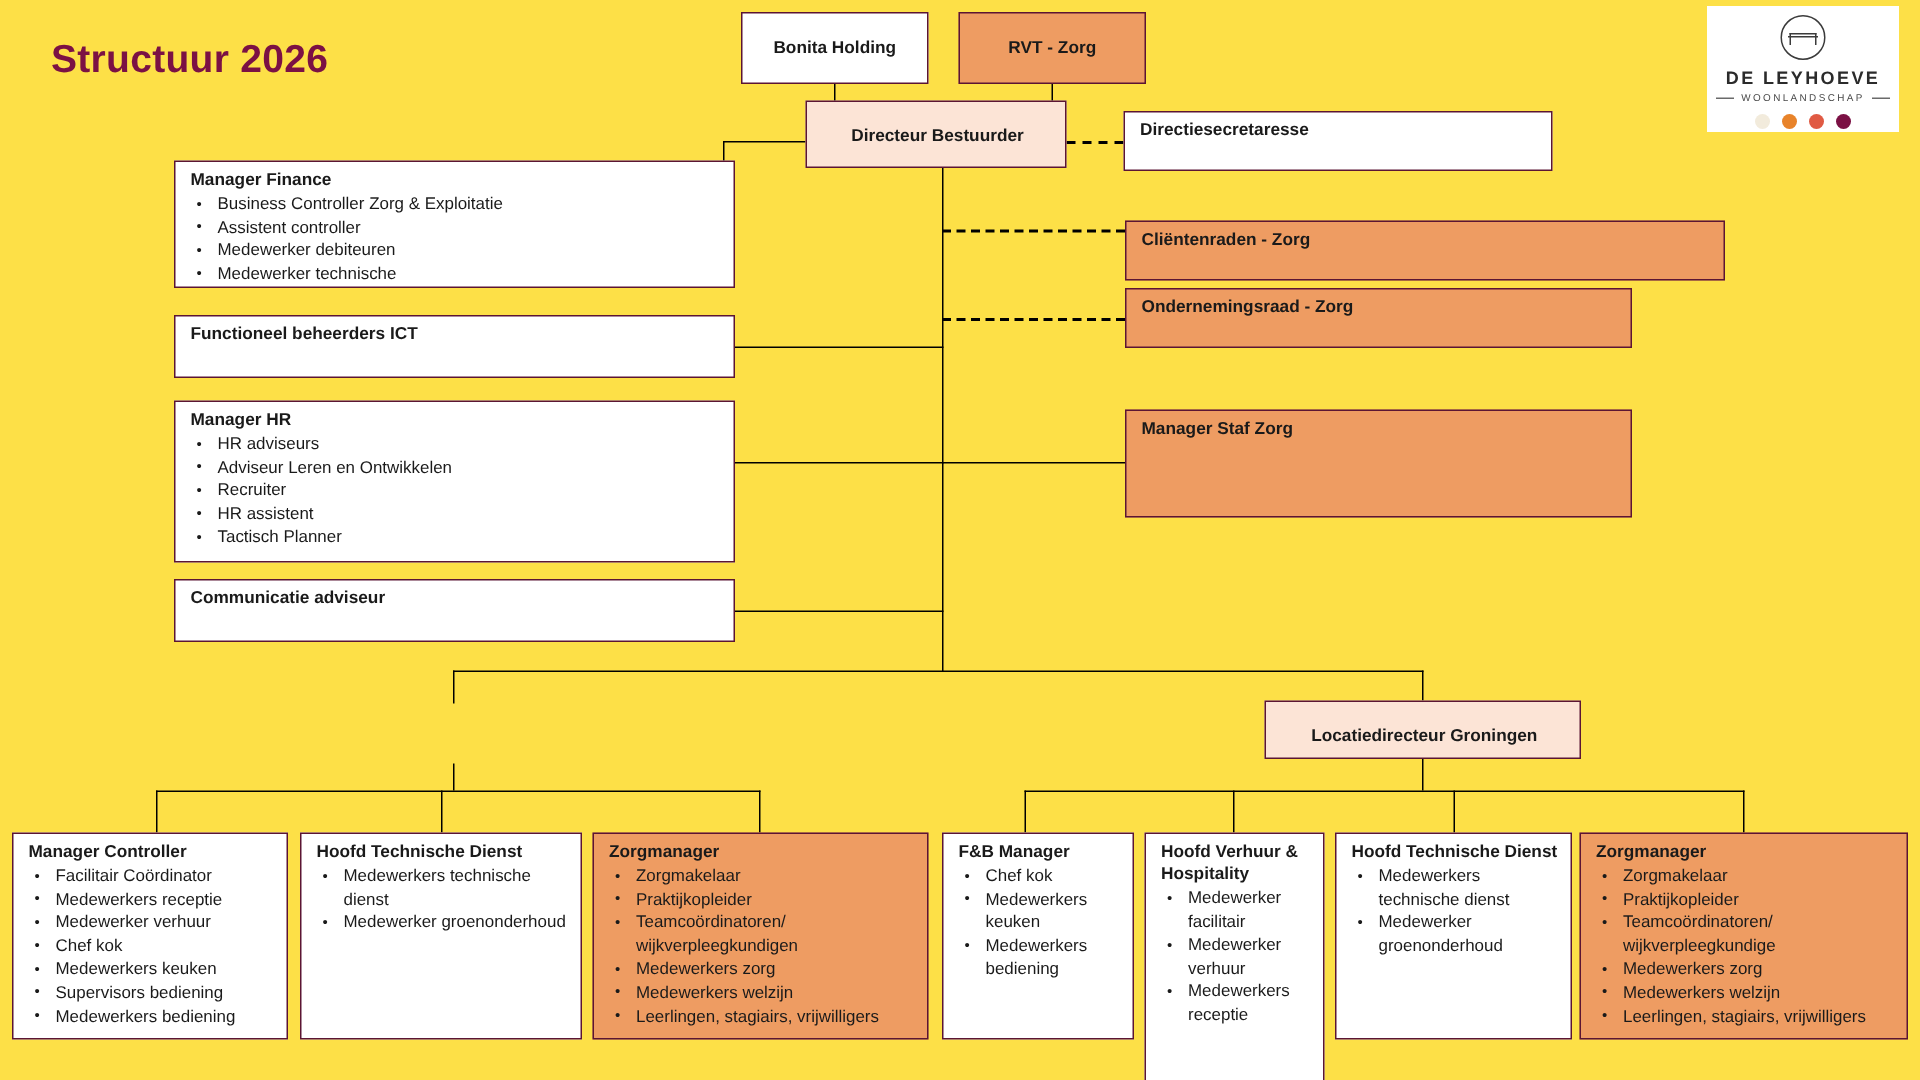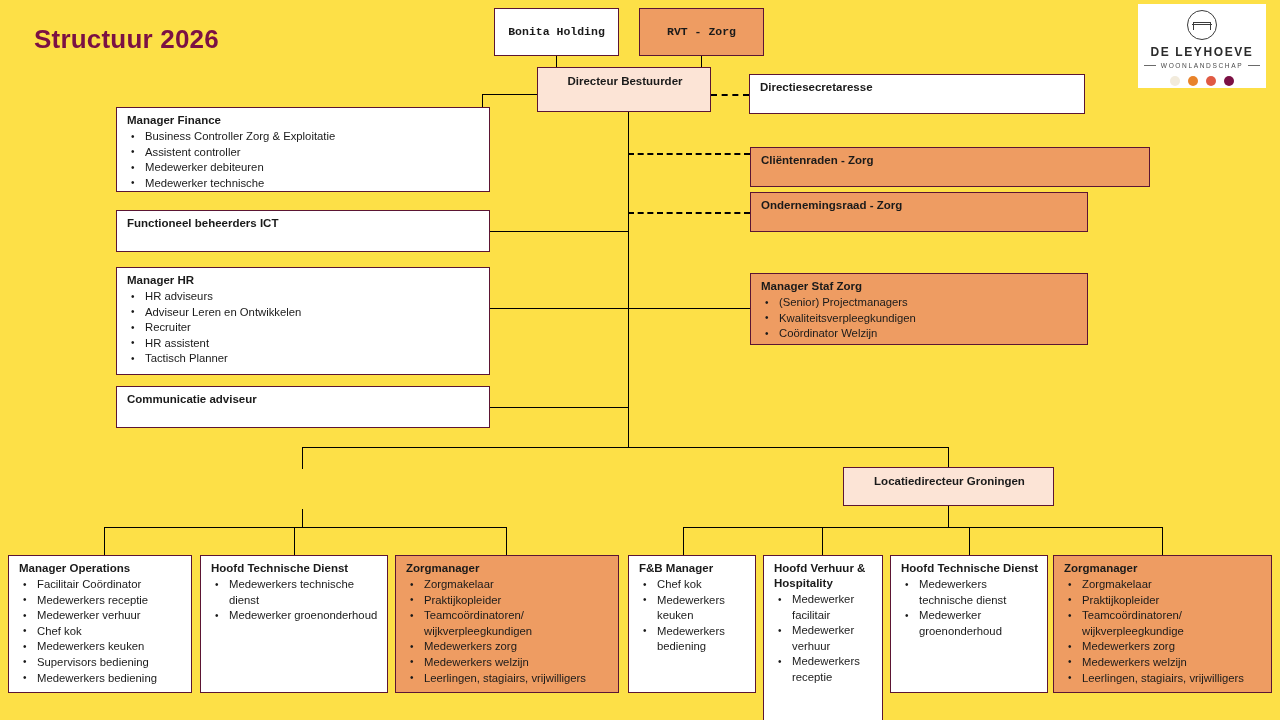--- a/index.html
+++ b/index.html
@@ -44,28 +44,27 @@
     background:#ffffff;
     padding:5px 8px 4px 10px;
     overflow:hidden;
   }
   .box.peach{background:#FCE4D6;}
   .box.orange{background:#EE9C62;}
   .box.center{
     display:flex;
     align-items:flex-start;
     justify-content:center;
-    padding-top:6px;
+    padding-top:16px;
   }
   .box.mid{
     display:flex;
     align-items:center;
     justify-content:center;
     padding:0 6px;
-    font-family:Liberation Mono, monospace;
   }
   .hd{
     font-size:11.5px;
     font-weight:bold;
     color:#1a1a1a;
     line-height:15px;
     white-space:nowrap;
   }
   .hd.wrap{white-space:normal;}
   .lbl{
@@ -228,21 +227,21 @@
   </div>
 
   <div class="box orange mid" style="left:639px; top:8px; width:125px; height:48px;">
     <div class="lbl">RVT - Zorg</div>
   </div>
 
   <div class="box peach center" style="left:537px; top:67px; width:174px; height:45px;">
     <div class="lbl">Directeur Bestuurder</div>
   </div>
 
-  <div class="box" style="left:749px; top:74px; width:336px; height:40px;">
+  <div class="box" style="left:749px; top:74px; width:286px; height:40px;">
     <div class="hd">Directiesecretaresse</div>
   </div>
 
   <div class="box orange" style="left:750px; top:147px; width:400px; height:40px;">
     <div class="hd">Cliëntenraden - Zorg</div>
   </div>
 
   <div class="box orange" style="left:750px; top:192px; width:338px; height:40px;">
     <div class="hd">Ondernemingsraad - Zorg</div>
   </div>
@@ -271,34 +270,29 @@
         <li>Tactisch Planner</li>
       </ul>
   </div>
 
   <div class="box" style="left:116px; top:386px; width:374px; height:42px;">
     <div class="hd">Communicatie adviseur</div>
   </div>
 
   <div class="box orange" style="left:750px; top:273px; width:338px; height:72px;">
     <div class="hd">Manager Staf Zorg</div>
-    <ul class="items">
-        <li>(Senior) Projectmanagers</li>
-        <li>Kwaliteitsverpleegkundigen</li>
-        <li>Coördinator Welzijn</li>
-      </ul>
   </div>
 
 
   <div class="box peach center" style="left:843px; top:467px; width:211px; height:39px;">
     <div class="lbl">Locatiedirecteur Groningen</div>
   </div>
 
   <div class="box" style="left:8px; top:555px; width:184px; height:138px;">
-    <div class="hd">Manager Operations</div>
+    <div class="hd">Manager Controller</div>
     <ul class="items">
         <li>Facilitair Coördinator</li>
         <li>Medewerkers receptie</li>
         <li>Medewerker verhuur</li>
         <li>Chef kok</li>
         <li>Medewerkers keuken</li>
         <li>Supervisors bediening</li>
         <li>Medewerkers bediening</li>
       </ul>
   </div>

